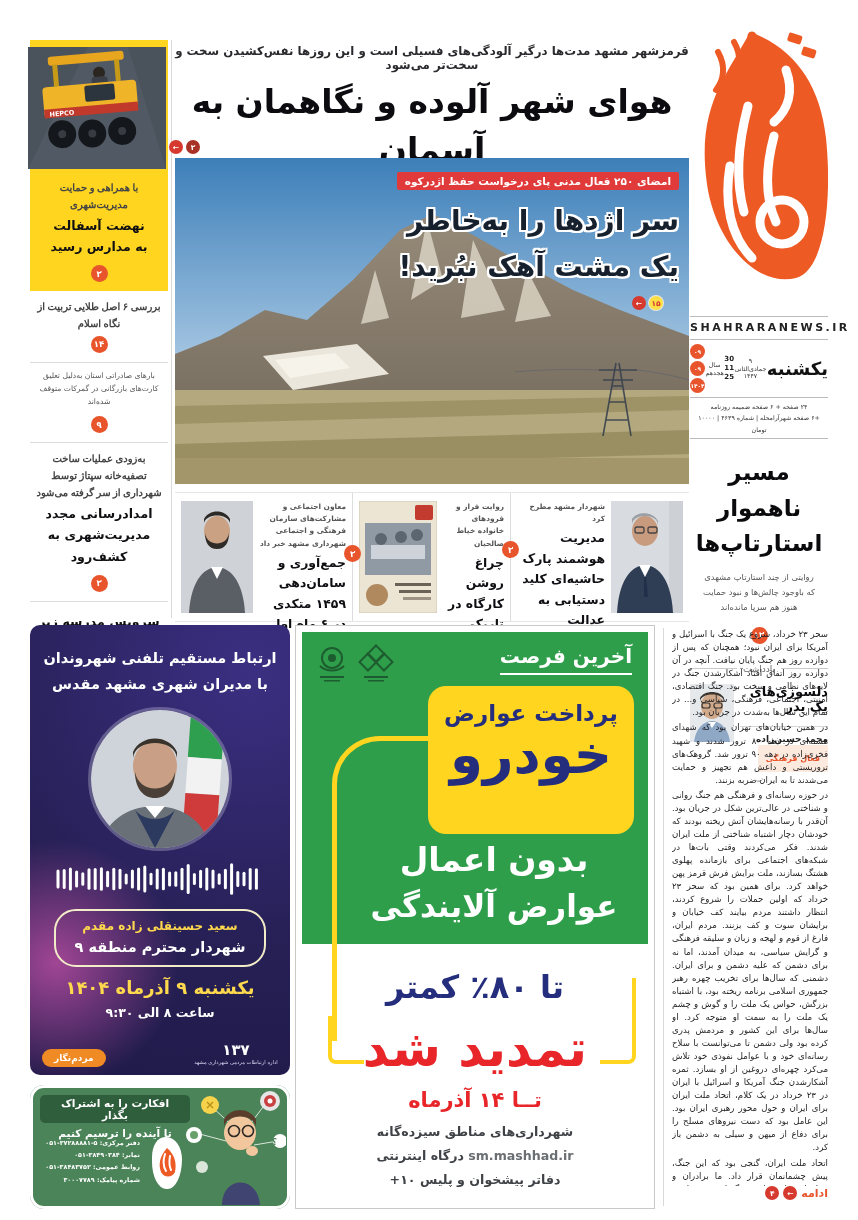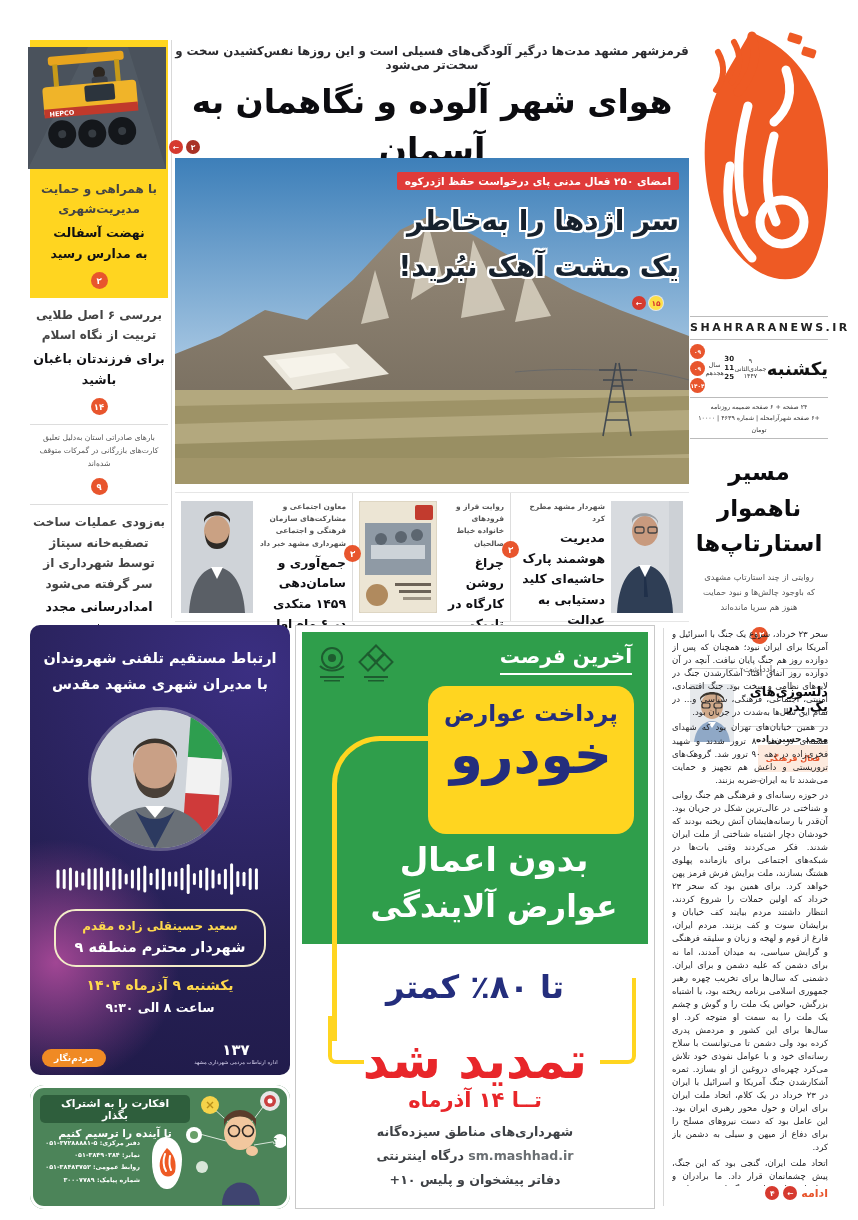--- a/index.html
+++ b/index.html
@@ -9,21 +9,21 @@
   .pg{display:inline-flex;align-items:center;justify-content:center;width:17px;height:17px;border-radius:50%;
       background:#e8552d;color:#fff;font-size:8.5px;font-weight:bold;flex:0 0 auto;}
   .pg.sm{width:14px;height:14px;font-size:7.5px;}
   .pg.red{background:#d63a2f;}
   .pg.maroon{background:#a93226;}
   .pg.white{background:#fde047;color:#d63a2f;box-shadow:0 0 0 1px #e5e5e5;}
   
   .sidebar{left:30px;top:40px;width:138px;display:flex;flex-direction:column;}
   .sb-item{padding:7px 2px 9px;border-bottom:1px solid #ddd;text-align:center;}
   .sb-item:last-child{border-bottom:none;}
-  .sb-kick{font-size:12px;color:#444;font-weight:bold;line-height:1.7;}
+  .sb-kick{font-size:10px;color:#444;font-weight:bold;line-height:1.7;font-family:Liberation Serif, serif;}
   .sb-head{font-size:12.6px;font-weight:bold;color:#101013;line-height:1.7;margin:2px 0 4px;}
   .sb-sub{font-size:7.6px;color:#555;line-height:1.7;margin-bottom:4px;}
   .asphalt{background:#ffd520;text-align:center;padding-bottom:9px;border-bottom:none;}
   .asphalt .sb-kick{padding-top:6px;}
   
   .topstory{left:175px;top:44px;width:514px;text-align:center;}
   .top-kick{font-size:11.8px;font-weight:bold;color:#2a2a2e;}
   .top-head{font-size:33px;font-weight:bold;color:#0c0c10;line-height:1.45;margin-top:6px;}
   .top-circs{position:absolute;left:-6px;top:96px;display:flex;gap:3px;direction:ltr;}
   
@@ -76,21 +76,21 @@
   
   .purple{left:30px;top:625px;width:260px;height:450px;border-radius:10px;overflow:hidden;color:#fff;text-align:center;
           background:radial-gradient(circle at 10% 75%,#a14694 0%,rgba(161,70,148,0) 30%),
                      radial-gradient(circle at 85% 10%,#3b2f82 0%,#262055 60%,#1f1a48 100%);}
   .pa-title{font-size:14.5px;font-weight:bold;line-height:1.8;margin-top:20px;}
   .pa-photo{width:138px;height:138px;border-radius:50%;overflow:hidden;margin:10px auto 0;border:3px solid rgba(255,255,255,.25);}
   .pa-wave{margin-top:8px;}
   .pa-box{width:196px;margin:6px auto 0;border:2px solid #f3ecc8;border-radius:22px;padding:8px 6px 10px;}
   .pa-name{color:#ffd94d;font-size:12px;font-weight:bold;}
   .pa-role{font-size:14.5px;font-weight:bold;margin-top:6px;}
-  .pa-date{color:#ffd94d;font-size:14px;font-weight:bold;margin-top:10px;}
+  .pa-date{color:#ffd94d;font-size:18px;font-weight:bold;margin-top:10px;}
   .pa-time{font-size:12.5px;font-weight:bold;margin-top:7px;}
   .pa-logos{position:absolute;left:12px;right:12px;bottom:8px;display:flex;justify-content:space-between;align-items:flex-end;}
   .l137{text-align:center;width:84px;}
   .l137 .n{font-size:15px;font-weight:bold;letter-spacing:1px;}
   .l137 .c{font-size:5.2px;color:#d8d4f0;line-height:1.5;}
   .pill{background:#f08a24;color:#fff;font-size:9px;font-weight:bold;border-radius:12px;padding:4px 12px;}
   
   .share{left:30px;top:1085px;width:260px;height:124px;border-radius:14px;background:#4c8459;
          box-shadow:inset 0 0 0 3px #fff;overflow:hidden;color:#fff;}
   .sh-t1{position:absolute;right:100px;left:10px;top:10px;text-align:center;}
@@ -106,21 +106,21 @@
   .tg-last{position:absolute;right:16px;top:12px;color:#fff;font-size:20px;font-weight:bold;border-bottom:2px solid #fff;padding-bottom:5px;}
   .tg-logos{position:absolute;left:12px;top:12px;display:flex;gap:8px;}
   .tg-ybox{position:absolute;right:14px;top:54px;width:206px;height:148px;background:#ffd520;border-radius:18px;text-align:center;}
   .tg-y1{color:#242e7d;font-size:23px;font-weight:bold;margin-top:14px;}
   .tg-y2{color:#242e7d;font-size:53px;font-weight:bold;margin-top:-2px;}
   .ycurve{position:absolute;left:30px;top:104px;width:116px;height:300px;border-left:5px solid #ffd520;border-top:5px solid #ffd520;
           border-top-left-radius:48px;}
   .tg-w1{position:absolute;left:44px;right:6px;top:208px;color:#fff;font-size:33px;font-weight:bold;text-align:center;}
   .tg-w2{position:absolute;left:44px;right:6px;top:256px;color:#fff;font-size:31px;font-weight:bold;text-align:center;}
   .tx-disc{position:absolute;left:0;right:0;top:342px;text-align:center;color:#242e7d;font-size:32px;font-weight:bold;}
-  .tx-ext{position:absolute;left:0;right:0;top:406px;text-align:center;color:#e8262a;font-size:50px;font-weight:bold;}
+  .tx-ext{position:absolute;left:0;right:0;top:394px;text-align:center;color:#e8262a;font-size:50px;font-weight:bold;}
   .tx-until{position:absolute;left:0;right:0;top:462px;text-align:center;color:#e8262a;font-size:21px;font-weight:bold;}
   .tx-where{position:absolute;left:0;right:0;top:494px;text-align:center;color:#3f4246;font-size:12.6px;font-weight:bold;line-height:1.9;}
   .tx-url{font-family:"DejaVu Sans",sans-serif;color:#6a6f73;font-weight:bold;}
   .ybr{position:absolute;border-color:#ffd520;border-style:solid;}
   .ybr.l{left:32px;top:390px;width:32px;height:44px;border-width:0 0 4px 4px;border-bottom-left-radius:8px;}
   .ybr.r{right:18px;top:352px;width:32px;height:82px;border-width:0 4px 4px 0;border-bottom-right-radius:8px;}
   
   .vr{position:absolute;width:1px;background:#d9d9d9;}
 </style>
 </head>
@@ -232,21 +232,20 @@
       <div class="sb-kick">با همراهی و حمایت مدیریت‌شهری</div>
       <div class="sb-head">
         <div>نهضت آسفالت</div>
         <div>به مدارس رسید</div>
       </div>
       <span class="pg">۳</span>
     </div>
 
     <div class="sb-item">
       <div class="sb-kick">بررسی ۶ اصل طلایی تربیت از نگاه اسلام</div>
-      <div class="sb-head">برای فرزندتان باغبان باشید</div>
       <span class="pg">۱۴</span>
     </div>
 
     <div class="sb-item">
       <div class="sb-sub">بارهای صادراتی استان به‌دلیل تعلیق کارت‌های بازرگانی در گمرکات متوقف شده‌اند</div>
       <span class="pg">۹</span>
     </div>
 
     <div class="sb-item">
       <div class="sb-kick">به‌زودی عملیات ساخت تصفیه‌خانه سپتاژ توسط شهرداری از سر گرفته می‌شود</div>

